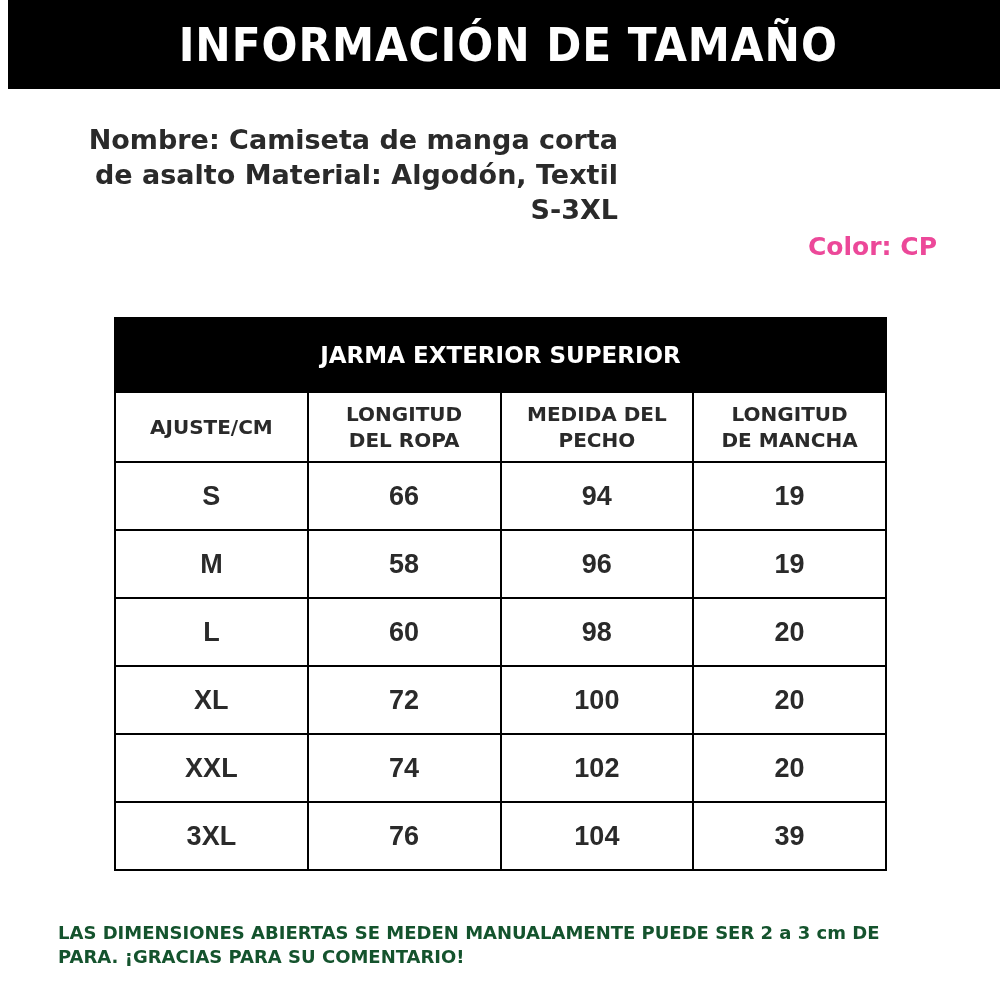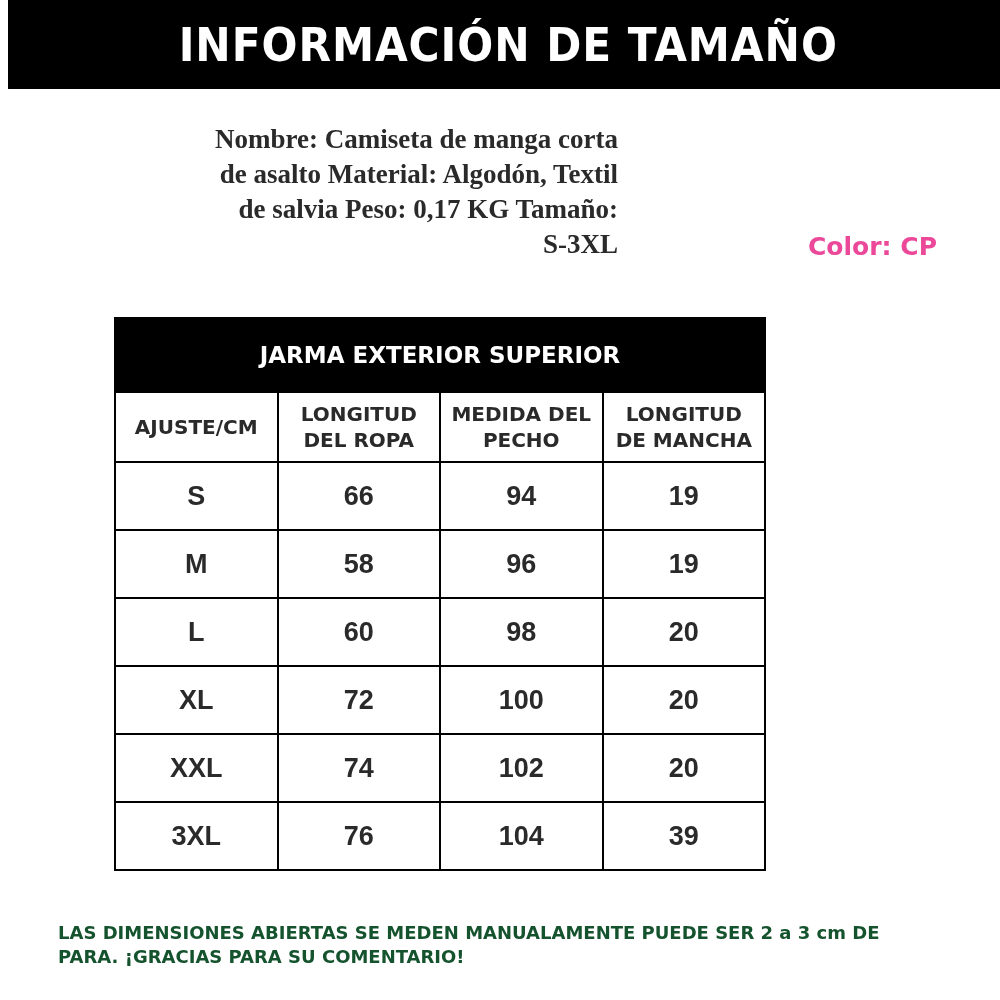--- a/index.html
+++ b/index.html
@@ -1,38 +1,37 @@
 <!DOCTYPE html>
 <html><head>
   <meta charset="utf-8">
   <style>
     html, body { margin:0; padding:0; background:#ffffff; }
     body { width:1000px; height:1000px; position:relative; overflow:hidden; font-family:"DejaVu Sans", sans-serif; color:#222; }
     .top-bar { position:absolute; left:8px; top:0; width:1000px; height:89px; background:#000; display:flex; align-items:center; justify-content:center; }
     .top-bar h1 { margin:0; color:#fff; font-family:"DejaVu Sans", sans-serif; font-weight:bold; font-size:46px; letter-spacing:1px; transform:scaleX(0.92); }
-    .info { position:absolute; left:60px; top:122px; width:558px; text-align:right; font-weight:bold; font-size:27px; line-height:35px; color:#2a2a2a;font-family:Liberation Serif, serif; }
+    .info { position:absolute; left:60px; top:122px; width:558px; text-align:right; font-weight:bold; font-size:27px; line-height:35px; color:#2a2a2a; }
     .color { position:absolute; left:808px; top:232px; font-weight:bold; font-size:25px; color:#ec4899; }
-    table.size { position:absolute; left:114px; top:317px; width:652px; border-collapse:collapse; table-layout:fixed; }
+    table.size { position:absolute; left:114px; top:317px; width:773px; border-collapse:collapse; table-layout:fixed; }
     table.size td, table.size th { border:2.5px solid #000; text-align:center; padding:0; }
     .title-row th { background:#000; color:#fff; height:72px; font-size:23px; font-weight:bold; }
     .head-row td { height:68px; font-size:20px; font-weight:bold; color:#2a2a2a; line-height:26px; }
     .data-row td { height:66px; font-family:"Liberation Sans", sans-serif; font-weight:bold; font-size:27px; color:#2a2a2a; }
     .note { position:absolute; left:58px; top:921px; width:860px; font-weight:bold; font-size:18px; line-height:24px; color:#14532d; }
   </style>
 </head>
 <body>
 
 <div class="top-bar">
   <h1>INFORMACIÓN DE TAMAÑO</h1>
 </div>
 
 <div class="info">
   <div>Nombre: Camiseta de manga corta</div>
   <div>de asalto Material: Algodón, Textil</div>
-  <div>de salvia Peso: 0,17 KG Tamaño:</div>
   <div>S-3XL</div>
 </div>
 
 <div class="color">Color: CP</div>
 
 <table class="size">
   <tbody>
       <tr class="title-row">
     <th colspan="4">JARMA EXTERIOR SUPERIOR</th>
   </tr>

